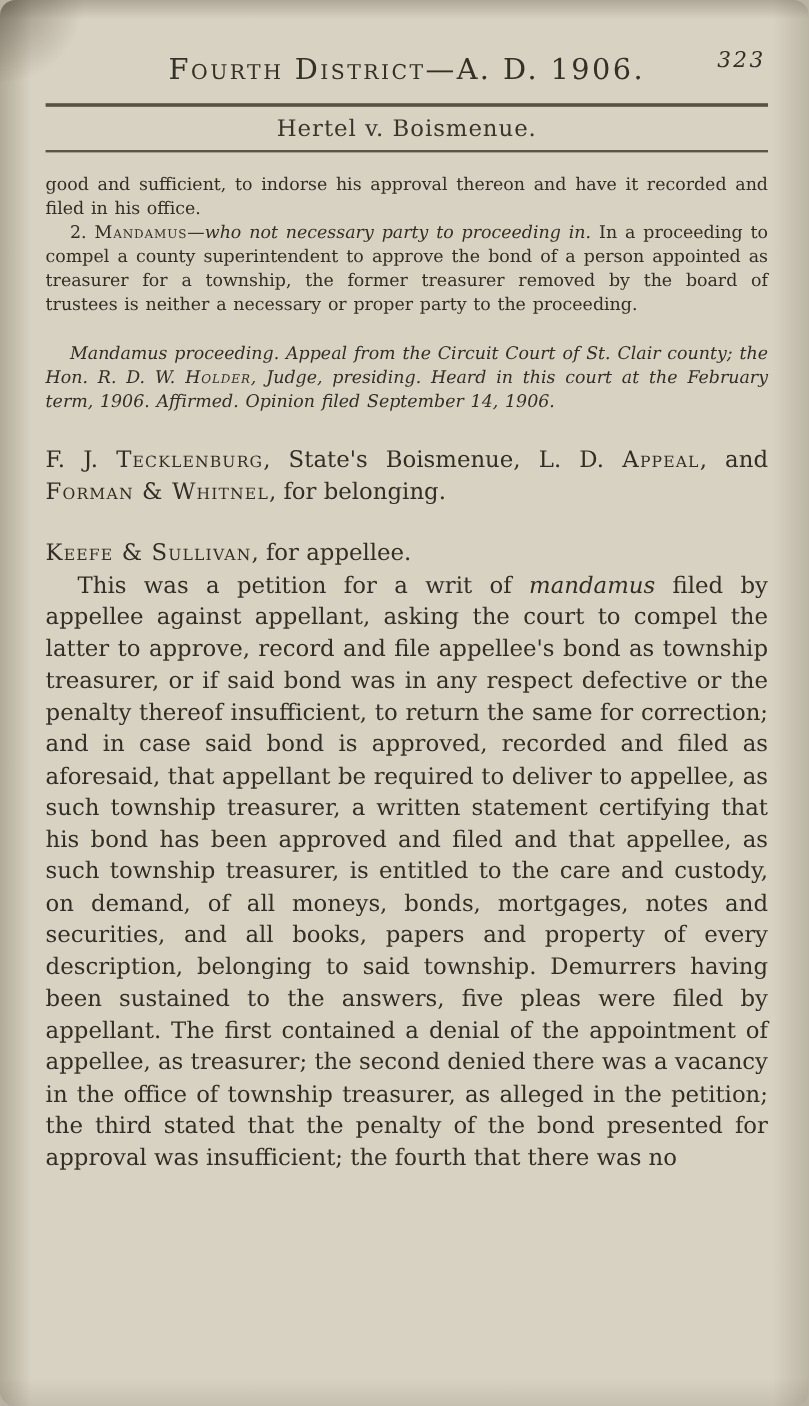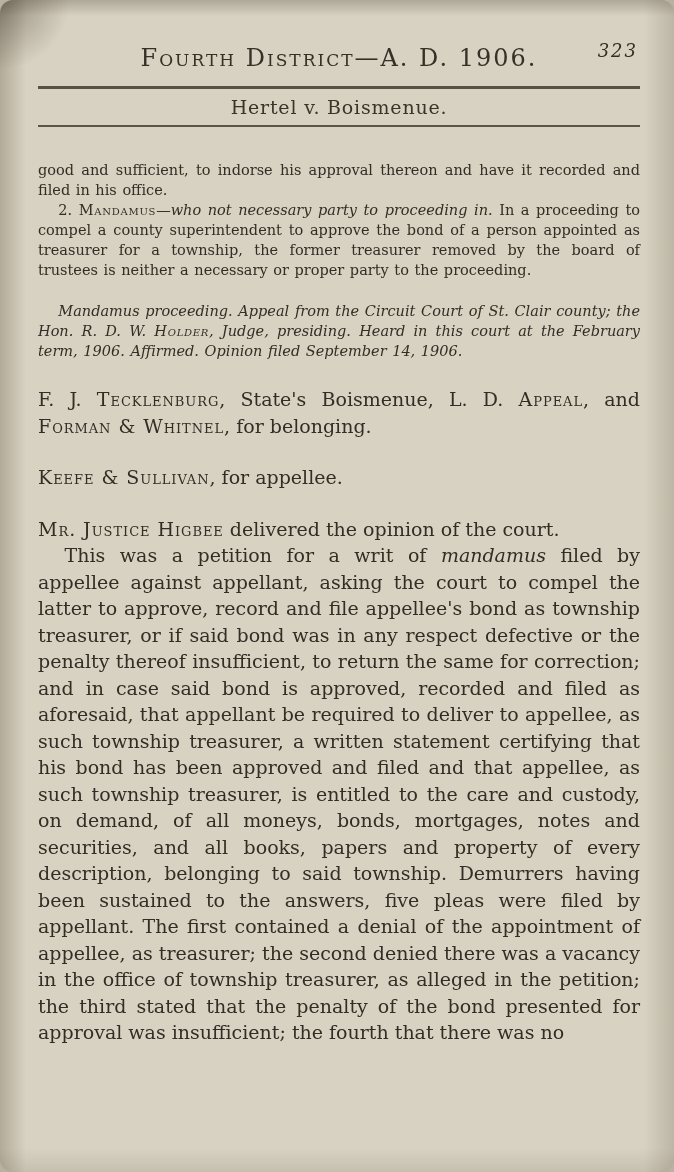--- a/index.html
+++ b/index.html
@@ -61,21 +61,21 @@
     opacity: 0.85;
   }
   .case-name {
     text-align: center;
     font-size: 19px;
     letter-spacing: 0.8px;
     margin-top: 7px;
     color: #3a352a;
   }
   .content {
-    margin-top: 33px;
+    margin-top: 17px;
   }
   .para {
     margin: 0;
     text-align: justify;
   }
   .headnote {
     font-size: 14.5px;
     line-height: 20px;
     word-spacing: 1px;
   }
@@ -104,17 +104,16 @@
   <div class="case-name">Hertel v. Boismenue.</div>
 
   <hr class="rule rule-thin">
 
   <div class="content">
       <p class="para headnote"><span>good and sufficient, to indorse his approval thereon and have it recorded and filed in his office.</span></p>
       <p class="para headnote indent1"><span>2. </span><span class="sc">Mandamus</span><span>—</span><span class="i">who not necessary party to proceeding in.</span><span>  In a proceeding to compel a county superintendent to approve the bond of a person appointed as treasurer for a township, the former treasurer removed by the board of trustees is neither a necessary or proper party to the proceeding.</span></p>
       <p class="para headnote gap indent1"><span>Mandamus proceeding.  Appeal from the Circuit Court of St. Clair county; the Hon. R. D. W. </span><span class="sc">Holder</span><span>, Judge, presiding.  Heard in this court at the February term, 1906.  Affirmed.  Opinion filed September 14, 1906.</span></p>
       <p class="para body gap-lg"><span>F. J. </span><span class="sc">Tecklenburg</span><span>, State's Boismenue, L. D. </span><span class="sc">Appeal</span><span>, and </span><span class="sc">Forman &amp; Whitnel</span><span>, for belonging.</span></p>
       <p class="para body gap-lg"><span class="sc">Keefe &amp; Sullivan</span><span>, for appellee.</span></p>
-      <p class="para body gap-lg"><span class="sc">Mr. Justice Higbee</span><span> delivered the opinion of the court.</span></p>
       <p class="para body indent1"><span>This was a petition for a writ of </span><span class="i">mandamus</span><span> filed by appellee against appellant, asking the court to compel the latter to approve, record and file appellee's bond as township treasurer, or if said bond was in any respect defective or the penalty thereof insufficient, to return the same for correction; and in case said bond is approved, recorded and filed as aforesaid, that appellant be required to deliver to appellee, as such township treasurer, a written statement certifying that his bond has been approved and filed and that appellee, as such township treasurer, is entitled to the care and custody, on demand, of all moneys, bonds, mortgages, notes and securities, and all books, papers and property of every description, belonging to said township. Demurrers having been sustained to the answers, five pleas were filed by appellant.  The first contained a denial of the appointment of appellee, as treasurer; the second denied there was a vacancy in the office of township treasurer, as alleged in the petition; the third stated that the penalty of the bond presented for approval was insufficient; the fourth that there was no</span></p>
     </div>
 
 </div>
 
 </body></html>

